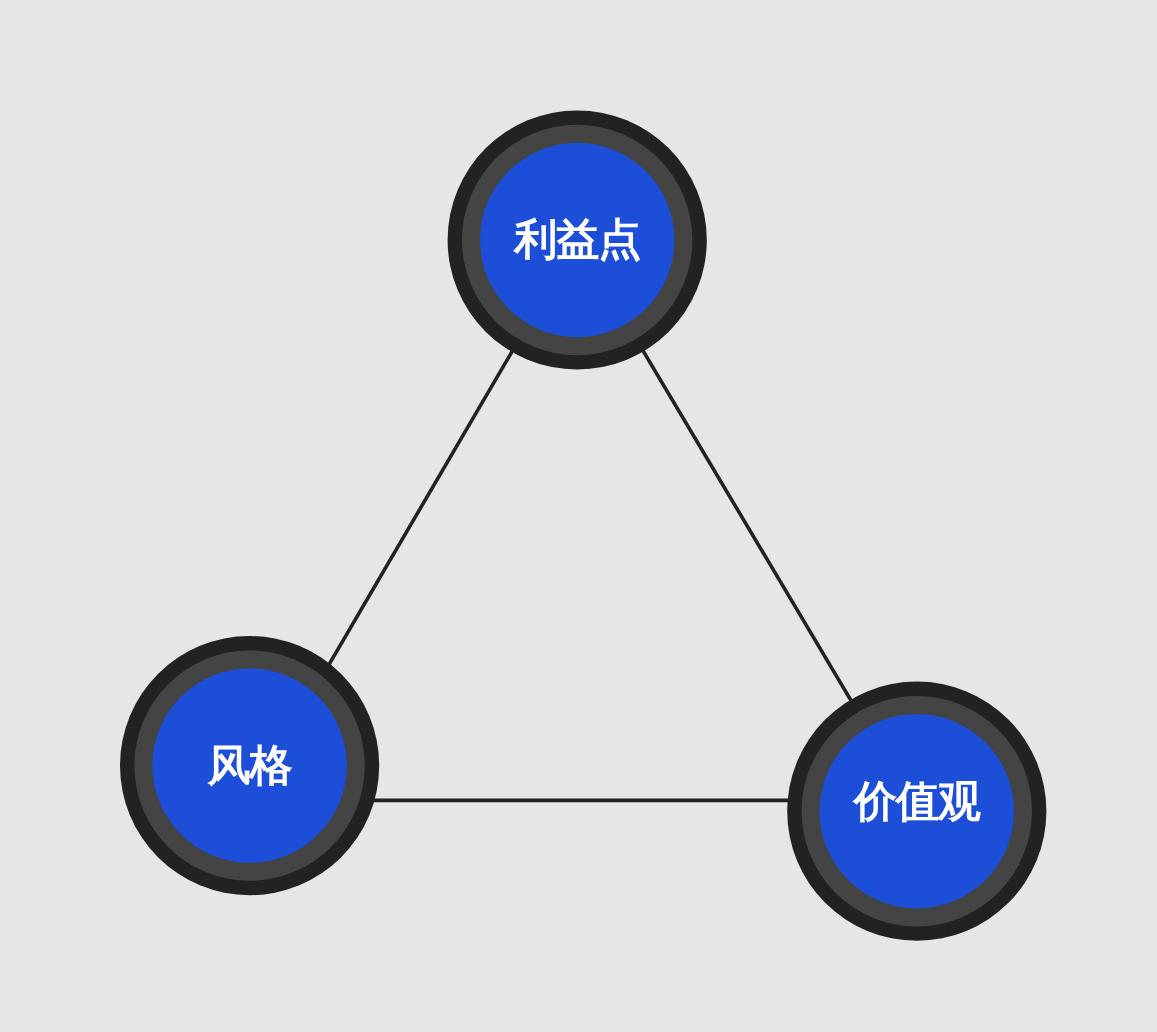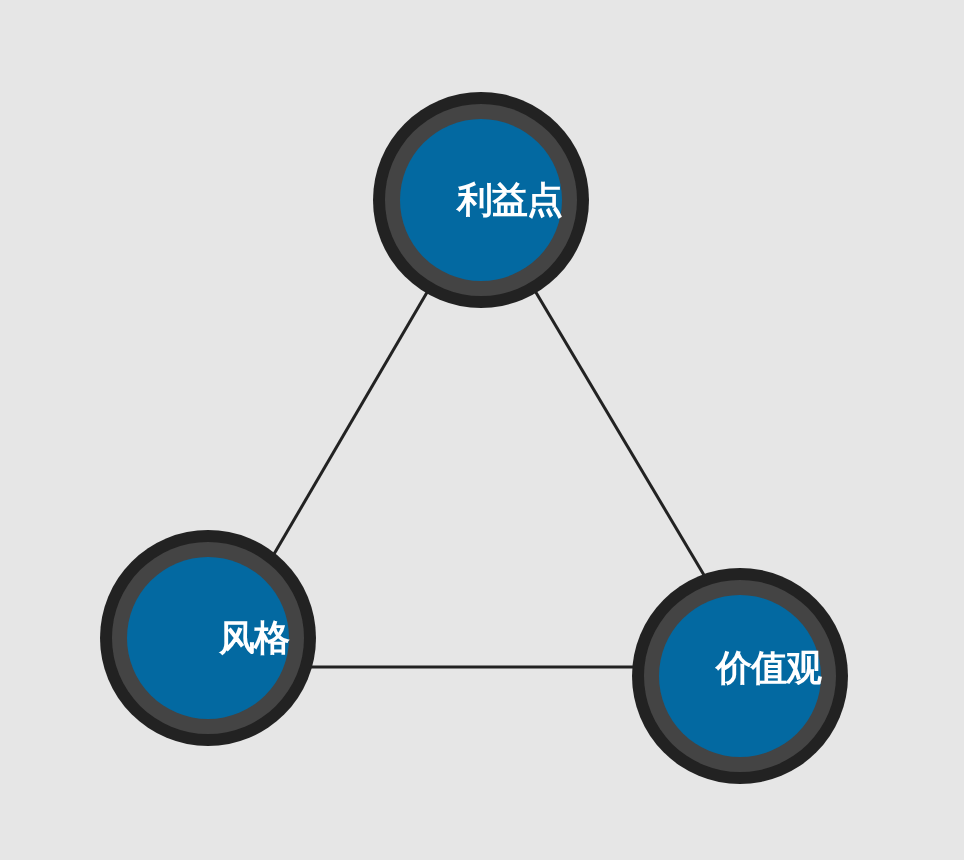--- a/index.html
+++ b/index.html
@@ -3,22 +3,22 @@
   <meta charset="utf-8">
   <style>
     html, body { margin:0; padding:0; }
     body { width:964px; height:860px; background:#e6e6e6; position:relative; overflow:hidden;
       font-family: "DejaVu Sans", "Liberation Sans", sans-serif; }
     svg.lines { position:absolute; left:0; top:0; }
     .node { position:absolute; width:216px; height:216px; border-radius:50%; background:#222222;
       display:flex; align-items:center; justify-content:center; }
     .ring { width:192px; height:192px; border-radius:50%; background:#444444;
       display:flex; align-items:center; justify-content:center; }
-    .core { width:162px; height:162px; border-radius:50%; background:#0369a1;
-      display:flex; align-items:center; justify-content:flex-end; }
+    .core { width:162px; height:162px; border-radius:50%; background:#1d4ed8;
+      display:flex; align-items:center; justify-content:center; }
     .label { color:#ffffff; font-weight:bold; font-size:36px; letter-spacing:-1px; white-space:nowrap; }
   </style>
 </head>
 <body>
 
 <svg class="lines" width="964" height="860">
   <line x1="481" y1="200" x2="208" y2="667" stroke="#222222" stroke-width="3"></line>
   <line x1="481" y1="200" x2="764" y2="676" stroke="#222222" stroke-width="3"></line>
   <line x1="208" y1="667" x2="764" y2="667" stroke="#222222" stroke-width="3"></line>
 </svg>
@@ -32,19 +32,19 @@
 </div>
 
 <div class="node" style="left:100px; top:530px;">
   <div class="ring">
     <div class="core">
       <span class="label">风格</span>
     </div>
   </div>
 </div>
 
-<div class="node" style="left:632px; top:568px;">
+<div class="node" style="left:656px; top:568px;">
   <div class="ring">
     <div class="core">
       <span class="label" style="position:relative; top:-8px;">价值观</span>
     </div>
   </div>
 </div>
 
 </body></html>

